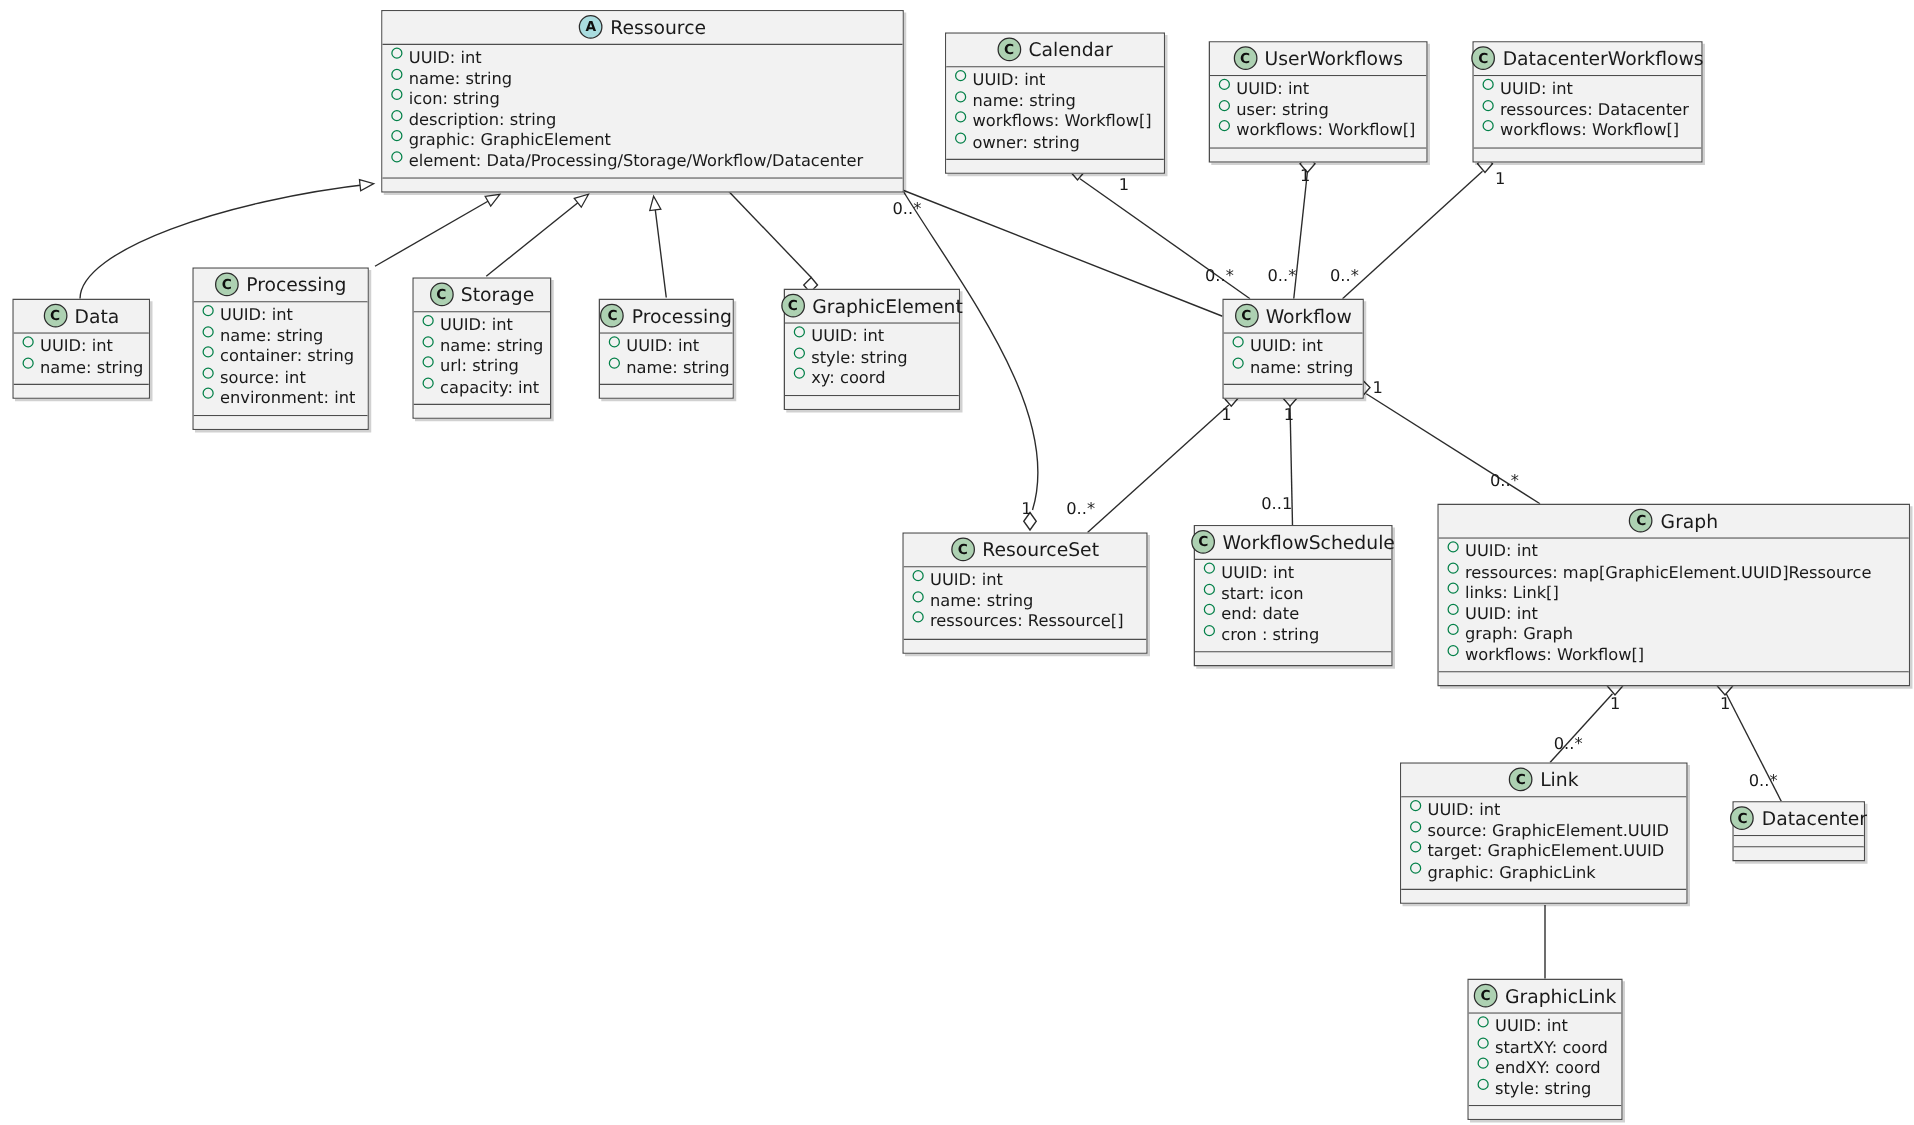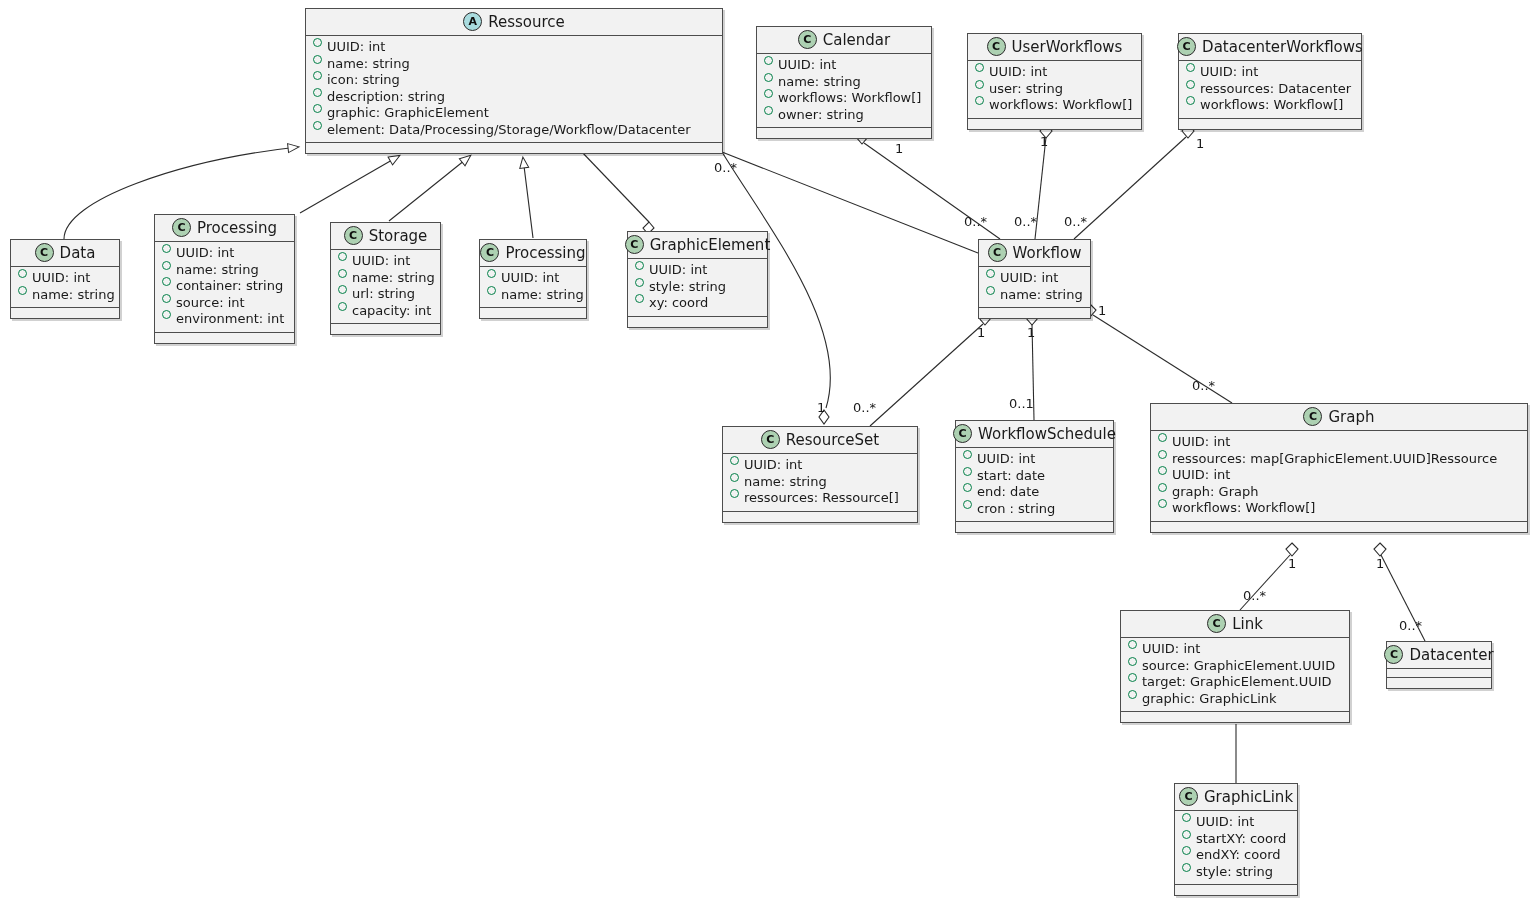--- a/index.html
+++ b/index.html
@@ -419,21 +419,21 @@
           <span class="stereo">C</span>
           <span class="title">WorkflowSchedule</span>
         </div>
         <div class="uml-attrs">
           <div class="attr">
             <span class="vis"></span>
             <span>UUID: int</span>
           </div>
           <div class="attr">
             <span class="vis"></span>
-            <span>start: date</span>
+            <span>start: icon</span>
           </div>
           <div class="attr">
             <span class="vis"></span>
             <span>end: date</span>
           </div>
           <div class="attr">
             <span class="vis"></span>
             <span>cron : string</span>
           </div>
         </div>
@@ -445,20 +445,24 @@
           <span class="title">Graph</span>
         </div>
         <div class="uml-attrs">
           <div class="attr">
             <span class="vis"></span>
             <span>UUID: int</span>
           </div>
           <div class="attr">
             <span class="vis"></span>
             <span>ressources: map[GraphicElement.UUID]Ressource</span>
+          </div>
+          <div class="attr">
+            <span class="vis"></span>
+            <span>links: Link[]</span>
           </div>
           <div class="attr">
             <span class="vis"></span>
             <span>UUID: int</span>
           </div>
           <div class="attr">
             <span class="vis"></span>
             <span>graph: Graph</span>
           </div>
           <div class="attr">

